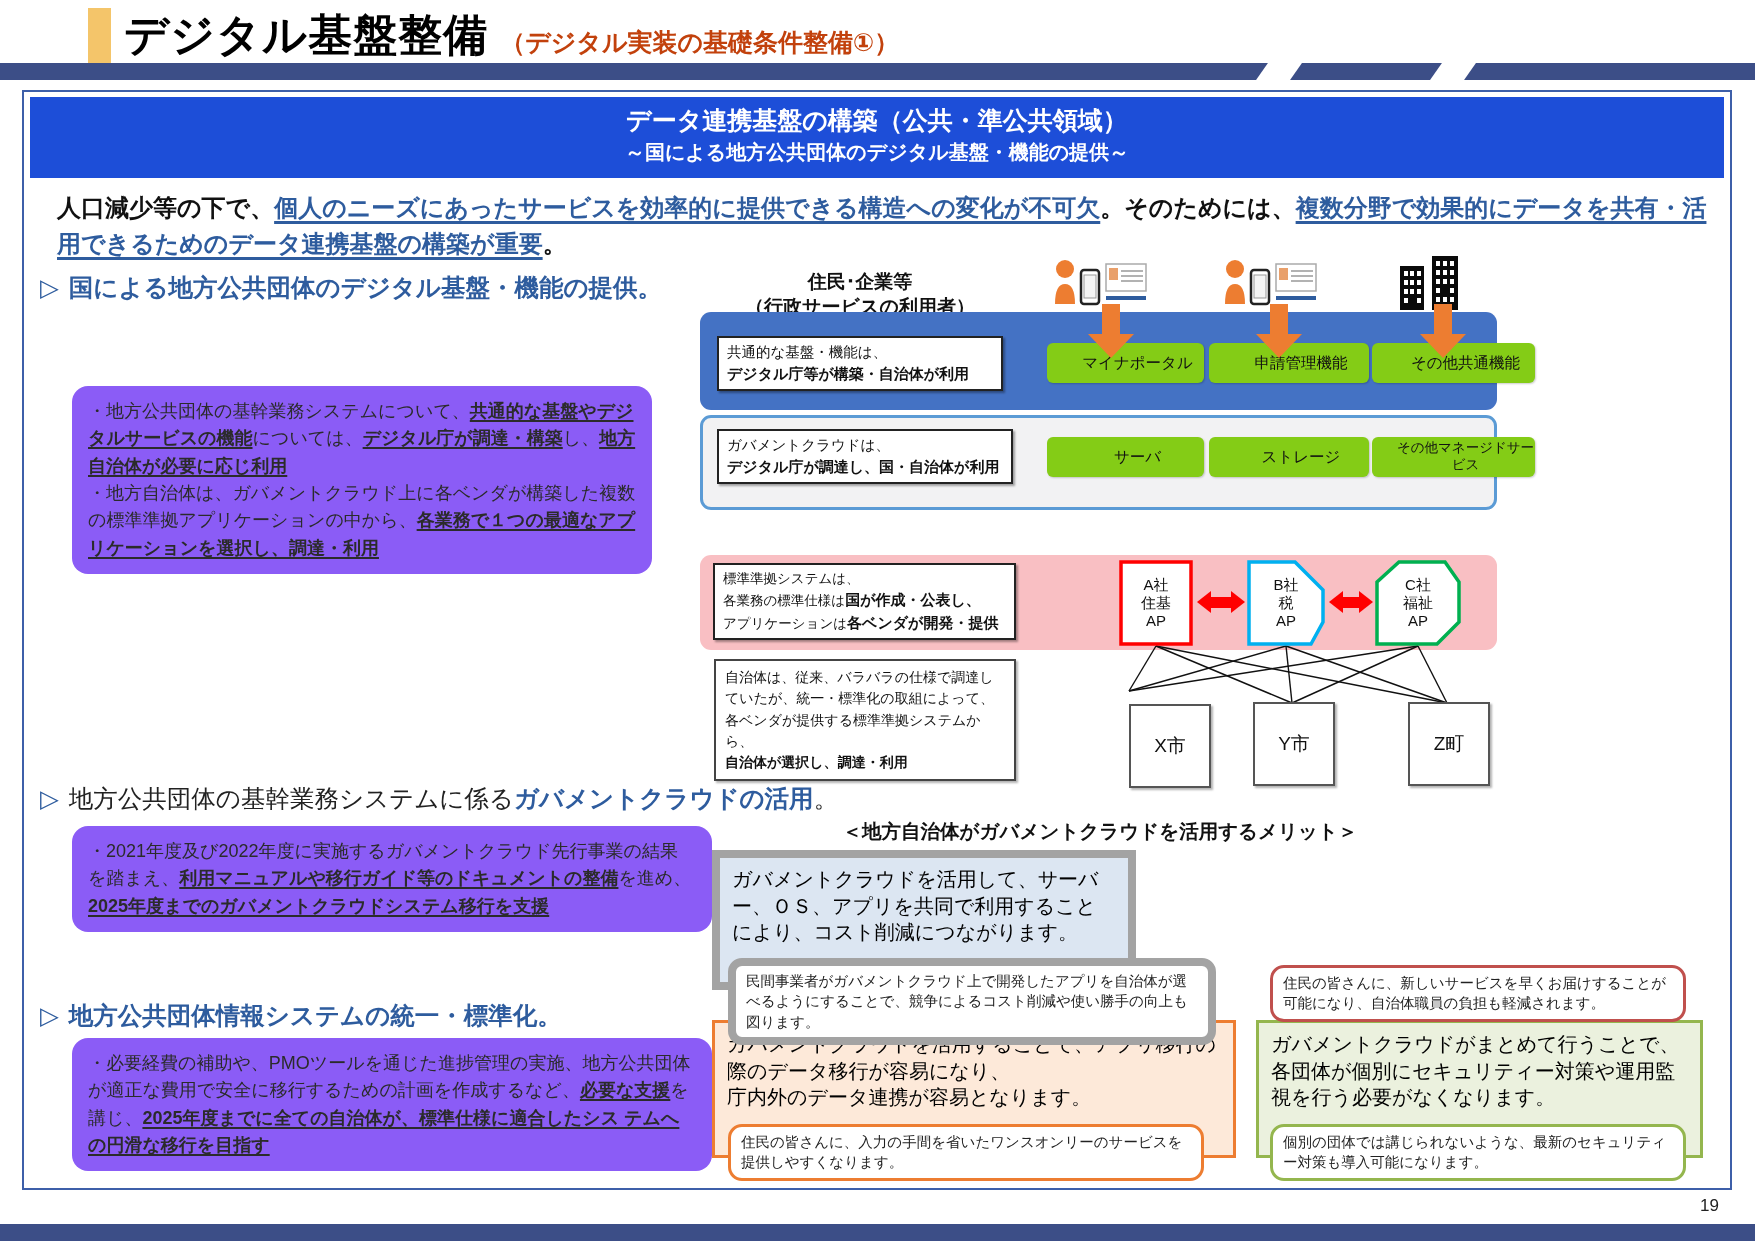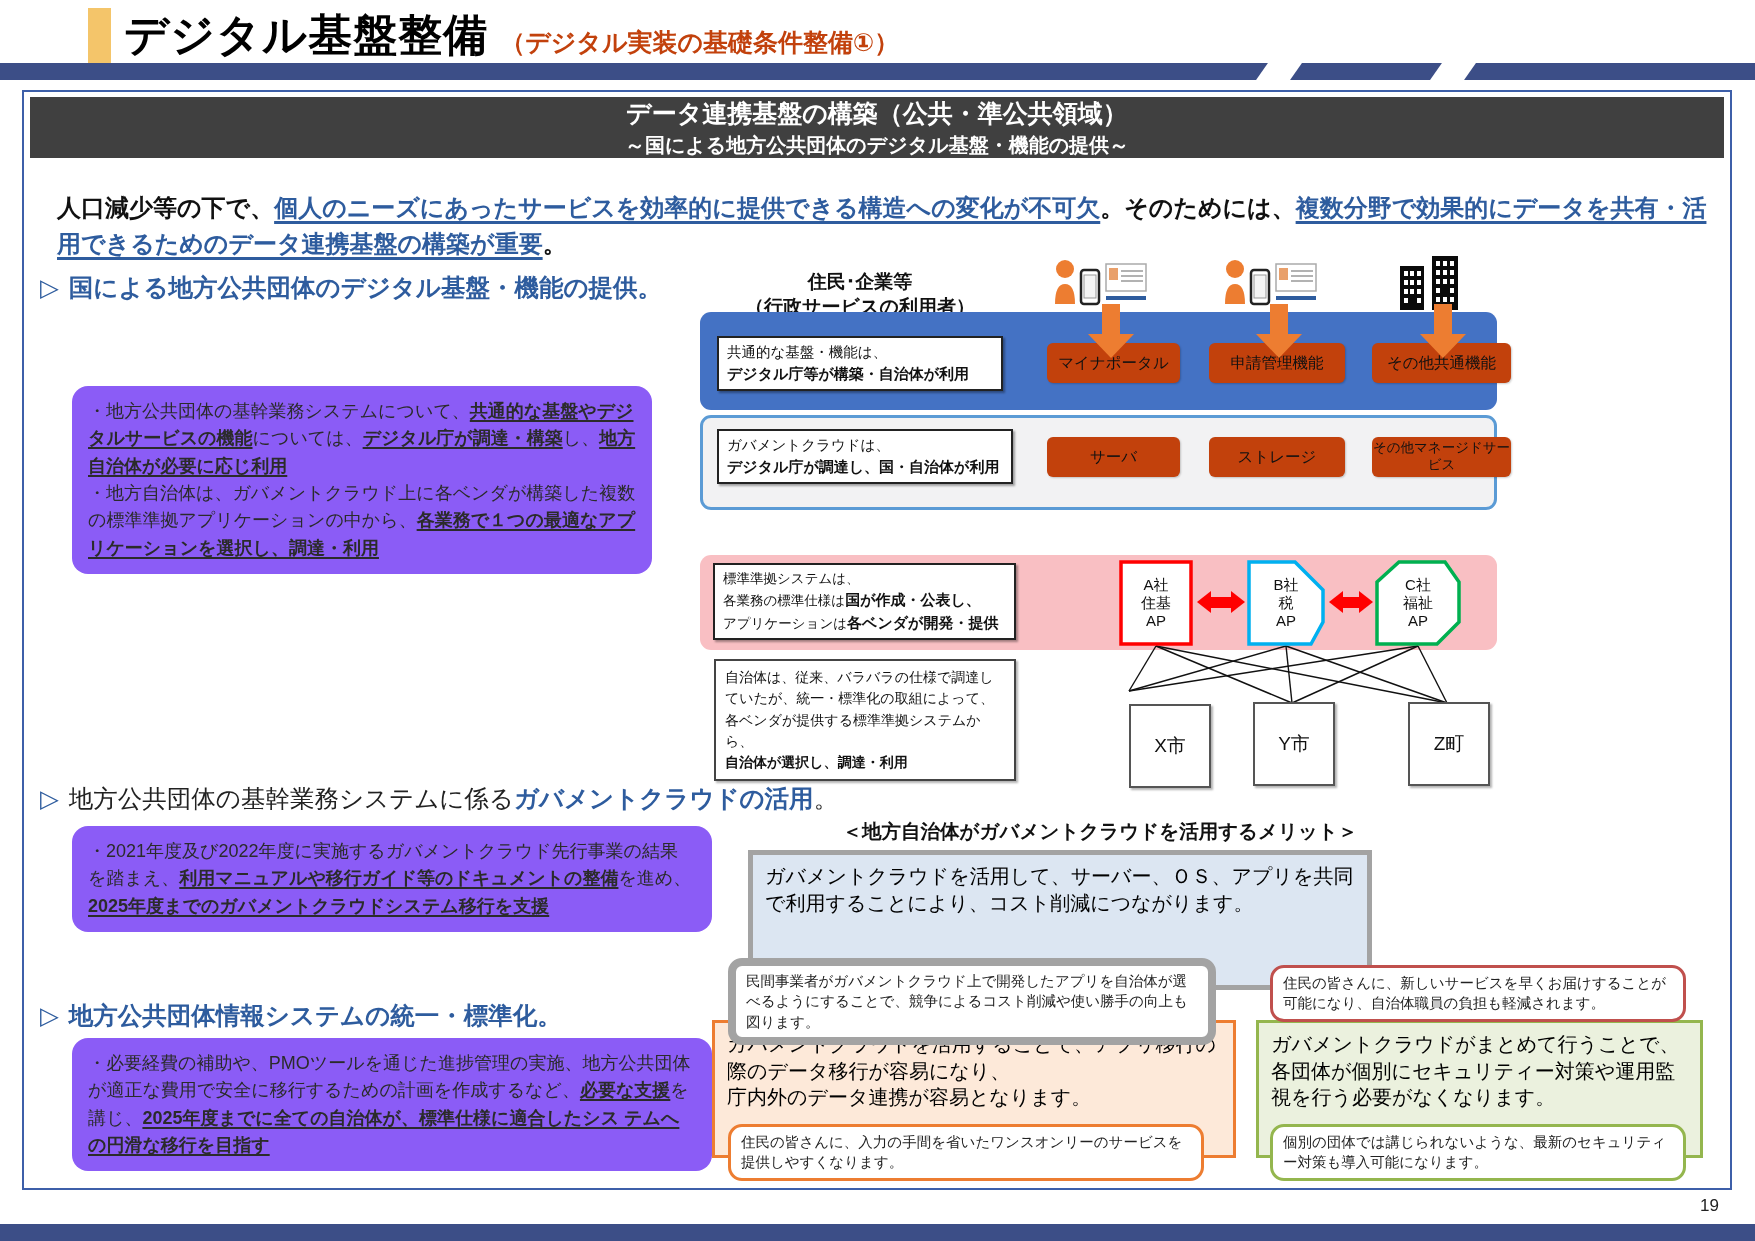--- a/index.html
+++ b/index.html
@@ -13,21 +13,21 @@
   .t-main{font-size:44px;font-weight:bold;color:#000;letter-spacing:1px;}
   .t-sub{font-size:25px;font-weight:bold;color:#c2410c;margin-top:14px;}
   .top-bar{left:0;top:63px;width:1755px;height:17px;background:#3C4E87;}
   .slash{position:absolute;top:0;width:34px;height:17px;background:#fff;transform:skewX(-35deg);}
   .slash.s1{left:1262px;} .slash.s2{left:1436px;}
   .bottom-bar{left:0;top:1224px;width:1755px;height:17px;background:#3C4E87;}
   .page-num{left:1700px;top:1196px;font-size:17px;color:#222;}
 
   
   .main-box{left:22px;top:90px;width:1706px;height:1096px;border:2.5px solid #3D5FA9;background:#fff;}
-  .banner{left:30px;top:97px;width:1694px;height:61px;background:#404040;color:#fff;text-align:center;box-sizing:border-box;}
+  .banner{left:30px;top:97px;width:1694px;height:81px;background:#1d4ed8;color:#fff;text-align:center;padding-top:7px;box-sizing:border-box;}
   .banner-l1{font-size:25px;font-weight:bold;}
   .banner-l2{font-size:20px;font-weight:bold;margin-top:2px;}
 
   
   .intro{left:57px;top:190px;width:1655px;font-size:24px;font-weight:bold;line-height:1.48;color:#111;}
   .hl{color:#2E5C9E;text-decoration:underline;text-decoration-thickness:2.5px;text-underline-offset:5px;}
 
   
   .sec{white-space:nowrap;font-size:24.5px;}
   .sec .glyph{color:#2E5C9E;font-weight:bold;margin-right:10px;}
@@ -47,21 +47,21 @@
   .users-label{left:735px;top:270px;width:250px;text-align:center;font-weight:bold;font-size:19px;line-height:1.3;color:#111;}
   .band{border-radius:11px;box-sizing:border-box;}
   .band1{left:700px;top:312px;width:797px;height:98px;background:#4472C4;}
   .band2{left:700px;top:415px;width:797px;height:95px;background:#F2F2F3;border:3px solid #5B9BD5;}
   .band3{left:700px;top:555px;width:797px;height:95px;background:#F9BFC3;}
   .bnote{background:#fff;border:2px solid #222;box-shadow:2px 2px 2px rgba(0,0,0,.35);padding:4px 8px;font-size:14.5px;line-height:1.45;color:#111;box-sizing:border-box;}
   .bnote .b2{font-weight:bold;font-size:15px;}
   .bnote1{left:717px;top:336px;width:286px;}
   .bnote2{left:717px;top:429px;width:296px;}
   .bnote3{left:713px;top:563px;width:303px;font-size:13.5px;line-height:1.5;}
-  .wbox{background:#c2410c;border-radius:6px;font-size:15.5px;color:#111;display:flex;align-items:center;justify-content:center;text-align:center;height:40px;box-shadow:1px 1px 2px rgba(0,0,0,.2);}
+  .wbox{background:#84cc16;border-radius:6px;font-size:15.5px;color:#111;display:flex;align-items:center;justify-content:center;text-align:center;height:40px;box-shadow:1px 1px 2px rgba(0,0,0,.2);padding-left:24px;}
   .wb1a{left:1047px;top:343px;width:133px;} .wb1b{left:1209px;top:343px;width:136px;} .wb1c{left:1372px;top:343px;width:139px;}
   .wb2a{left:1047px;top:437px;width:133px;} .wb2b{left:1209px;top:437px;width:136px;}
   .wb2c{left:1372px;top:437px;width:139px;font-size:13.5px;line-height:1.25;}
 
   .oarrow{width:46px;top:304px;z-index:5;}
   .oarrow .shaft{width:18px;height:30px;background:#ED7D31;margin:0 auto;}
   .oarrow .head{width:0;height:0;border-left:23px solid transparent;border-right:23px solid transparent;border-top:24px solid #ED7D31;}
   .oa1{left:1088px;} .oa2{left:1256px;} .oa3{left:1420px;}
 
   .ap{width:74px;height:86px;z-index:4;}
@@ -78,21 +78,21 @@
   .legacy .b2{font-weight:bold;}
   .conn{left:950px;top:645px;}
   .muni{background:#fff;border:2px solid #555;box-shadow:2px 2px 2px rgba(0,0,0,.3);font-size:19px;display:flex;align-items:center;justify-content:center;color:#111;}
   .mx{left:1090px;top:704px;width:78px;height:80px;margin-left:39px;}
   .my{left:1253px;top:702px;width:78px;height:80px;}
   .mz{left:1408px;top:702px;width:78px;height:80px;}
 
   
   .merit-title{left:690px;top:818px;width:820px;text-align:center;font-size:19.5px;font-weight:bold;color:#111;}
   .merit{font-size:20px;line-height:1.33;padding:8px 12px;color:#000;box-sizing:border-box;}
-  .mm1{left:748px;top:850px;width:624px;height:140px;background:#DCE6F2;border:5px solid #a3a3a3;}
+  .mm1{left:712px;top:850px;width:424px;height:140px;background:#DCE6F2;border:8px solid #a3a3a3;}
   .mm2{left:1256px;top:850px;width:447px;height:140px;background:#F2DCDB;border:3px solid #C0504D;}
   .mm3{left:712px;top:1020px;width:524px;height:138px;background:#FDE9D9;border:3px solid #ED7D31;}
   .mm4{left:1256px;top:1020px;width:447px;height:138px;background:#EBF1DE;border:3px solid #94B64E;}
   .merit-sub{background:#fff;border-radius:14px;font-size:14.5px;line-height:1.4;padding:5px 10px;color:#222;box-sizing:border-box;z-index:6;}
   .ms1{left:728px;top:958px;width:488px;border:8px solid #a3a3a3;}
   .ms2{left:1270px;top:965px;width:416px;border:3px solid #C0504D;}
   .ms3{left:728px;top:1124px;width:476px;border:3px solid #ED7D31;}
   .ms4{left:1270px;top:1124px;width:416px;border:3px solid #94B64E;}
 </style>
 </head>

